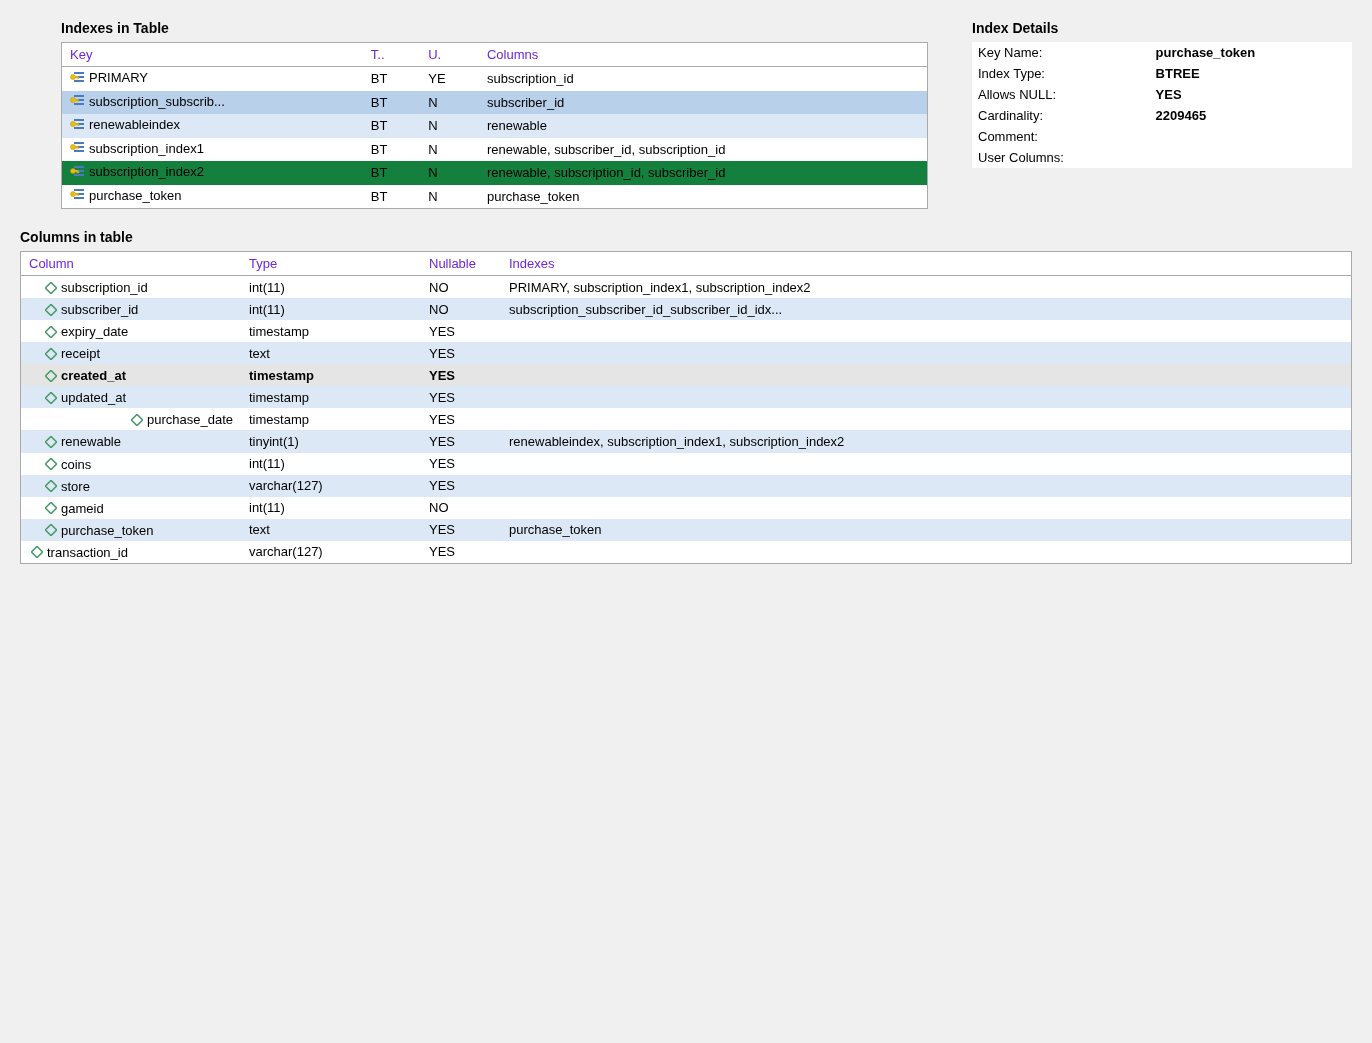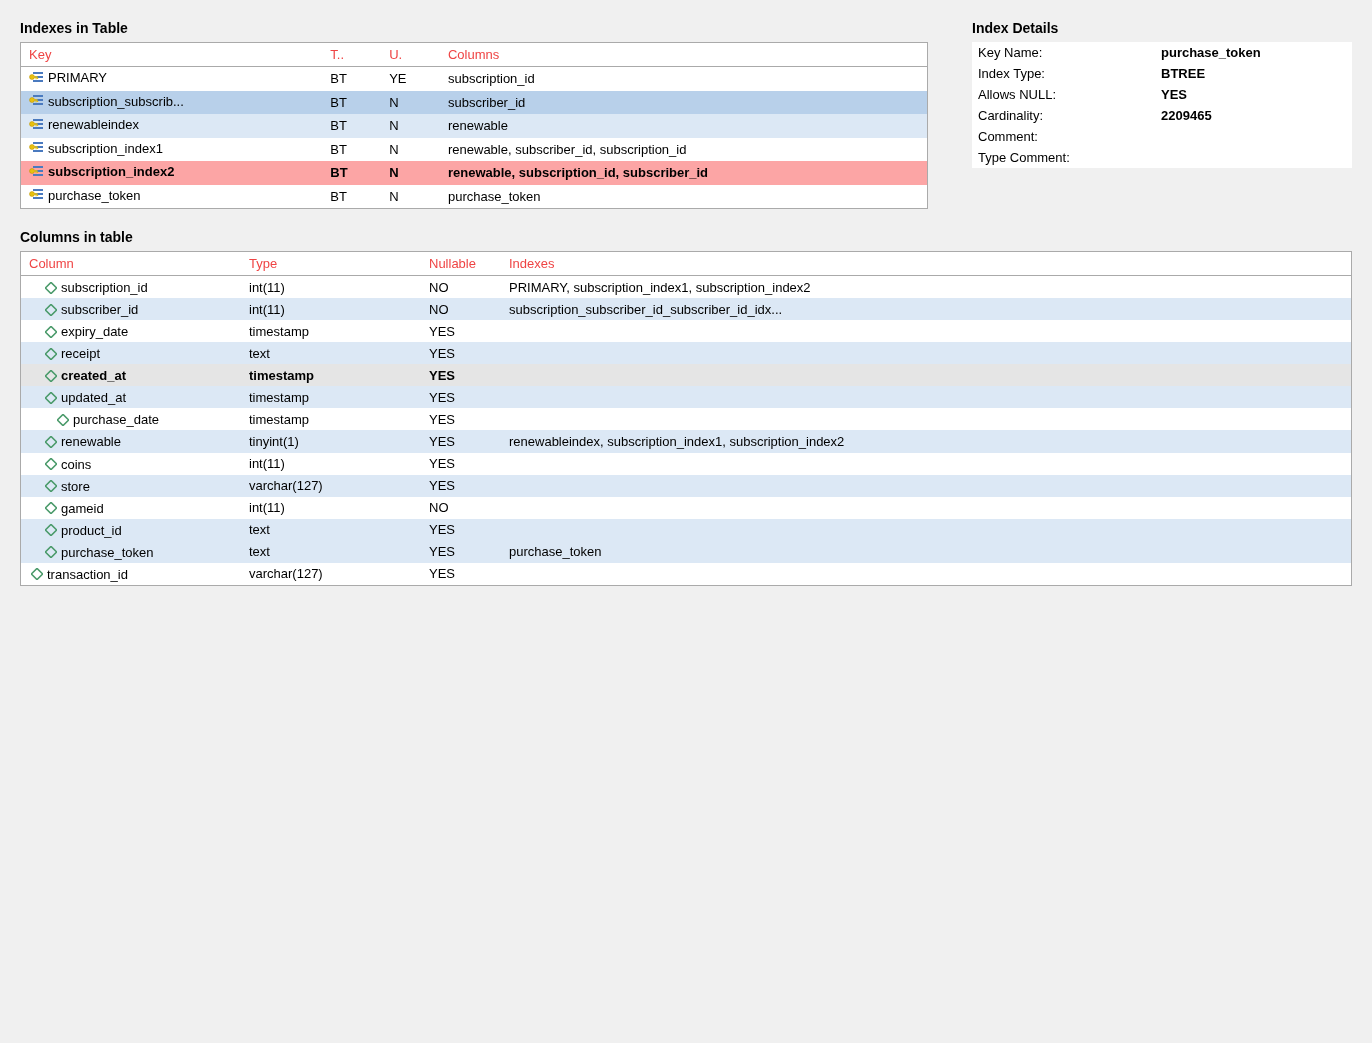--- a/index.html
+++ b/index.html
@@ -11,20 +11,21 @@
       color: #000;
     }
     .main-container {
       background: #f0f0f0;
       max-width: 1340px;
     }
     .top-section {
       display: flex;
       gap: 44px;
       margin-bottom: 20px;
+      margin-left: 41px;
     }
     .indexes-in-table {
       flex: 1;
     }
     .index-details {
       width: 380px;
     }
     .section-title {
       font-size: 14px;
       font-weight: bold;
@@ -40,21 +41,21 @@
       width: 100%;
     }
     table thead tr {
       background: #fff;
     }
     table thead th {
       border-bottom: 1px solid #aaa;
       padding: 4px 8px;
       text-align: left;
       font-weight: normal;
-      color: #ef4444;
+      color: #6d28d9;
       font-size: 13px;
     }
     table tbody tr {
       background: #fff;
     }
     table tbody td {
       padding: 3px 8px;
       font-size: 13px;
       color: #000;
     }
@@ -174,21 +175,21 @@
 
       <circle cx="3" cy="6" r="2.5" fill="#e8c010" stroke="#b89000" stroke-width="0.5"></circle>
       <rect x="4.5" y="5.2" width="4" height="1.6" fill="#e8c010"></rect>
       <rect x="6.5" y="6.8" width="1.2" height="1.5" fill="#e8c010"></rect>
       <rect x="8" y="6.8" width="1.2" height="1.2" fill="#e8c010"></rect>
     </svg></span>subscription_index1</span></td>
                 <td>BT</td>
                 <td>N</td>
                 <td>renewable, subscriber_id, subscription_id</td>
               </tr>
-              <tr style="background: #fca5a5; font-weight: bold;">
+              <tr style="background: #15803d;">
                 <td><span class="index-icon"><span class="idx-icon"><svg viewBox="0 0 16 14" xmlns="http://www.w3.org/2000/svg">
 
       <rect x="4" y="1" width="10" height="2" fill="#4a7abf"></rect>
       <rect x="4" y="5" width="10" height="2" fill="#4a7abf"></rect>
       <rect x="4" y="9" width="10" height="2" fill="#4a7abf"></rect>
 
       <circle cx="3" cy="6" r="2.5" fill="#e8c010" stroke="#b89000" stroke-width="0.5"></circle>
       <rect x="4.5" y="5.2" width="4" height="1.6" fill="#e8c010"></rect>
       <rect x="6.5" y="6.8" width="1.2" height="1.5" fill="#e8c010"></rect>
       <rect x="8" y="6.8" width="1.2" height="1.2" fill="#e8c010"></rect>
@@ -236,21 +237,21 @@
             </tr>
             <tr>
               <td class="label-cell">Cardinality:</td>
               <td class="value-cell">2209465</td>
             </tr>
             <tr>
               <td class="label-cell">Comment:</td>
               <td class="value-cell"></td>
             </tr>
             <tr>
-              <td class="label-cell">Type Comment:</td>
+              <td class="label-cell">User Columns:</td>
               <td class="value-cell"></td>
             </tr>
           </tbody>
       </table>
     </div>
 
   </div>
 
   <div class="columns-section">
     <div class="section-title">Columns in table</div>
@@ -307,21 +308,21 @@
             </tr>
             <tr style="background: rgb(220, 232, 245);">
               <td style="padding-left: 24px;"><svg width="12" height="12" viewBox="0 0 12 12" xmlns="http://www.w3.org/2000/svg" style="display:inline-block;vertical-align:middle;margin-right:4px">
       <rect x="2" y="2" width="8" height="8" rx="0" ry="0" fill="none" stroke="#4a9a6a" stroke-width="1.5" transform="rotate(45 6 6)"></rect>
     </svg><span class="col-name">updated_at</span></td>
               <td>timestamp</td>
               <td>YES</td>
               <td></td>
             </tr>
             <tr style="background: rgb(255, 255, 255);">
-              <td style="padding-left: 36px;"><svg width="12" height="12" viewBox="0 0 12 12" xmlns="http://www.w3.org/2000/svg" style="display:inline-block;vertical-align:middle;margin-right:4px">
+              <td style="padding-left: 36px; text-align: right;"><svg width="12" height="12" viewBox="0 0 12 12" xmlns="http://www.w3.org/2000/svg" style="display:inline-block;vertical-align:middle;margin-right:4px">
       <rect x="2" y="2" width="8" height="8" rx="0" ry="0" fill="none" stroke="#4a9a6a" stroke-width="1.5" transform="rotate(45 6 6)"></rect>
     </svg><span class="col-name">purchase_date</span></td>
               <td>timestamp</td>
               <td>YES</td>
               <td></td>
             </tr>
             <tr style="background: rgb(220, 232, 245);">
               <td style="padding-left: 24px;"><svg width="12" height="12" viewBox="0 0 12 12" xmlns="http://www.w3.org/2000/svg" style="display:inline-block;vertical-align:middle;margin-right:4px">
       <rect x="2" y="2" width="8" height="8" rx="0" ry="0" fill="none" stroke="#4a9a6a" stroke-width="1.5" transform="rotate(45 6 6)"></rect>
     </svg><span class="col-name">renewable</span></td>
@@ -344,28 +345,20 @@
               <td>varchar(127)</td>
               <td>YES</td>
               <td></td>
             </tr>
             <tr style="background: rgb(255, 255, 255);">
               <td style="padding-left: 24px;"><svg width="12" height="12" viewBox="0 0 12 12" xmlns="http://www.w3.org/2000/svg" style="display:inline-block;vertical-align:middle;margin-right:4px">
       <rect x="2" y="2" width="8" height="8" rx="0" ry="0" fill="none" stroke="#4a9a6a" stroke-width="1.5" transform="rotate(45 6 6)"></rect>
     </svg><span class="col-name">gameid</span></td>
               <td>int(11)</td>
               <td>NO</td>
-              <td></td>
-            </tr>
-            <tr style="background: rgb(220, 232, 245);">
-              <td style="padding-left: 24px;"><svg width="12" height="12" viewBox="0 0 12 12" xmlns="http://www.w3.org/2000/svg" style="display:inline-block;vertical-align:middle;margin-right:4px">
-      <rect x="2" y="2" width="8" height="8" rx="0" ry="0" fill="none" stroke="#4a9a6a" stroke-width="1.5" transform="rotate(45 6 6)"></rect>
-    </svg><span class="col-name">product_id</span></td>
-              <td>text</td>
-              <td>YES</td>
               <td></td>
             </tr>
             <tr style="background: rgb(220, 232, 245);">
               <td style="padding-left: 24px;"><svg width="12" height="12" viewBox="0 0 12 12" xmlns="http://www.w3.org/2000/svg" style="display:inline-block;vertical-align:middle;margin-right:4px">
       <rect x="2" y="2" width="8" height="8" rx="0" ry="0" fill="none" stroke="#4a9a6a" stroke-width="1.5" transform="rotate(45 6 6)"></rect>
     </svg><span class="col-name">purchase_token</span></td>
               <td>text</td>
               <td>YES</td>
               <td>purchase_token</td>
             </tr>

